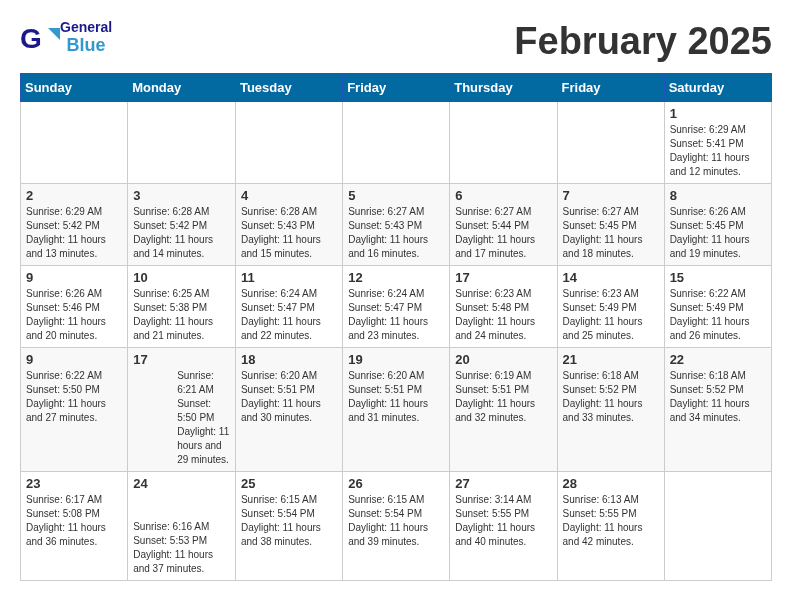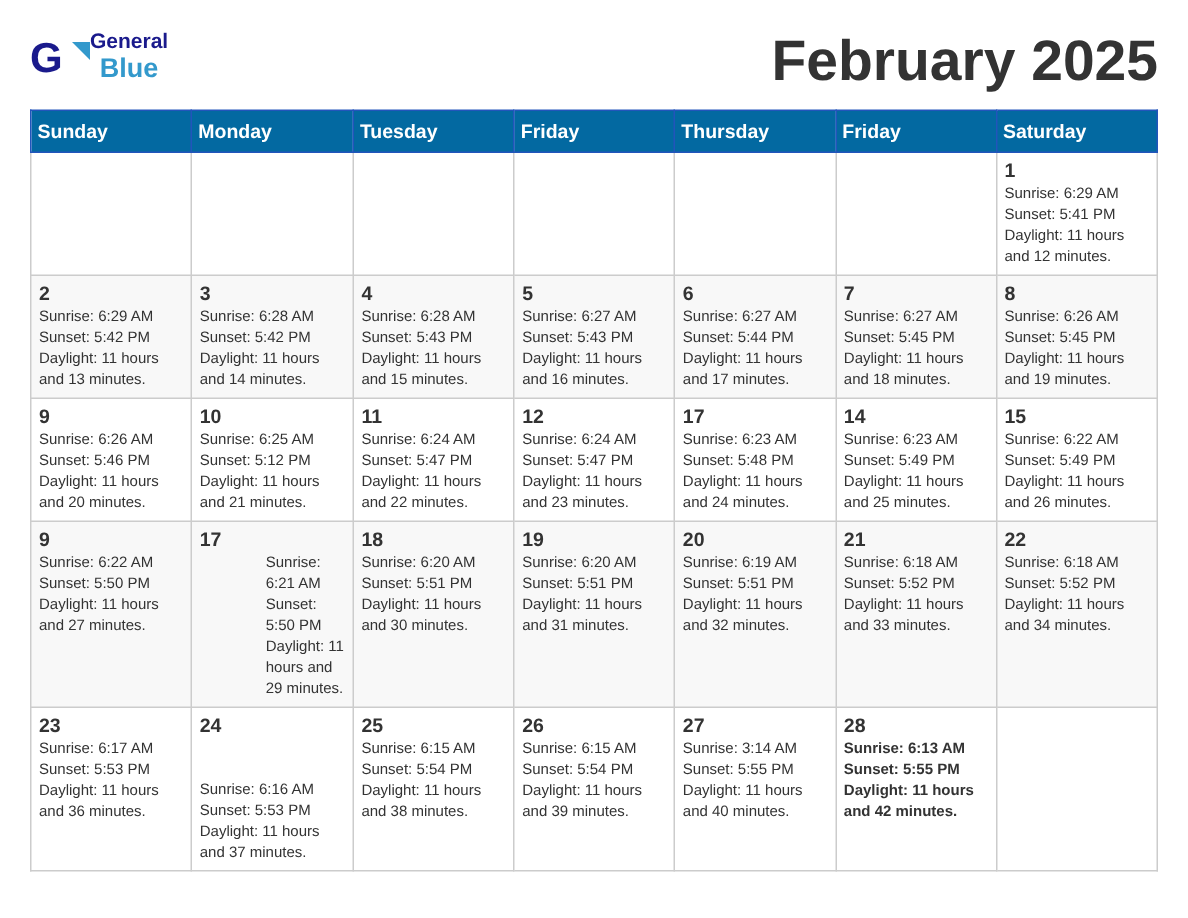--- a/index.html
+++ b/index.html
@@ -178,21 +178,21 @@
       <tr>
         <td>
           <span class="day-num">9</span>
           <div class="day-info" style="white-space: pre-line;">Sunrise: 6:26 AM
 Sunset: 5:46 PM
 Daylight: 11 hours and 20 minutes.</div>
         </td>
         <td>
           <span class="day-num">10</span>
           <div class="day-info" style="white-space: pre-line;">Sunrise: 6:25 AM
-Sunset: 5:12 PM
+Sunset: 5:38 PM
 Daylight: 11 hours and 21 minutes.</div>
         </td>
         <td>
           <span class="day-num">11</span>
           <div class="day-info" style="white-space: pre-line;">Sunrise: 6:24 AM
 Sunset: 5:47 PM
 Daylight: 11 hours and 22 minutes.</div>
         </td>
         <td>
           <span class="day-num">12</span>
@@ -260,21 +260,21 @@
           <span class="day-num">22</span>
           <div class="day-info" style="white-space: pre-line;">Sunrise: 6:18 AM
 Sunset: 5:52 PM
 Daylight: 11 hours and 34 minutes.</div>
         </td>
       </tr>
       <tr>
         <td>
           <span class="day-num">23</span>
           <div class="day-info" style="white-space: pre-line;">Sunrise: 6:17 AM
-Sunset: 5:53 PM
+Sunset: 5:08 PM
 Daylight: 11 hours and 36 minutes.</div>
         </td>
         <td>
           <span class="day-num">24</span>
           <div class="day-info" style="white-space: pre-line; margin-top: 29px;">Sunrise: 6:16 AM
 Sunset: 5:53 PM
 Daylight: 11 hours and 37 minutes.</div>
         </td>
         <td>
           <span class="day-num">25</span>
@@ -289,20 +289,20 @@
 Daylight: 11 hours and 39 minutes.</div>
         </td>
         <td>
           <span class="day-num">27</span>
           <div class="day-info" style="white-space: pre-line;">Sunrise: 3:14 AM
 Sunset: 5:55 PM
 Daylight: 11 hours and 40 minutes.</div>
         </td>
         <td>
           <span class="day-num">28</span>
-          <div class="day-info" style="white-space: pre-line; font-weight: bold;">Sunrise: 6:13 AM
+          <div class="day-info" style="white-space: pre-line;">Sunrise: 6:13 AM
 Sunset: 5:55 PM
 Daylight: 11 hours and 42 minutes.</div>
         </td>
         <td class="empty-cell"></td>
       </tr>
     </tbody>
 </table>
 
 </body></html>

